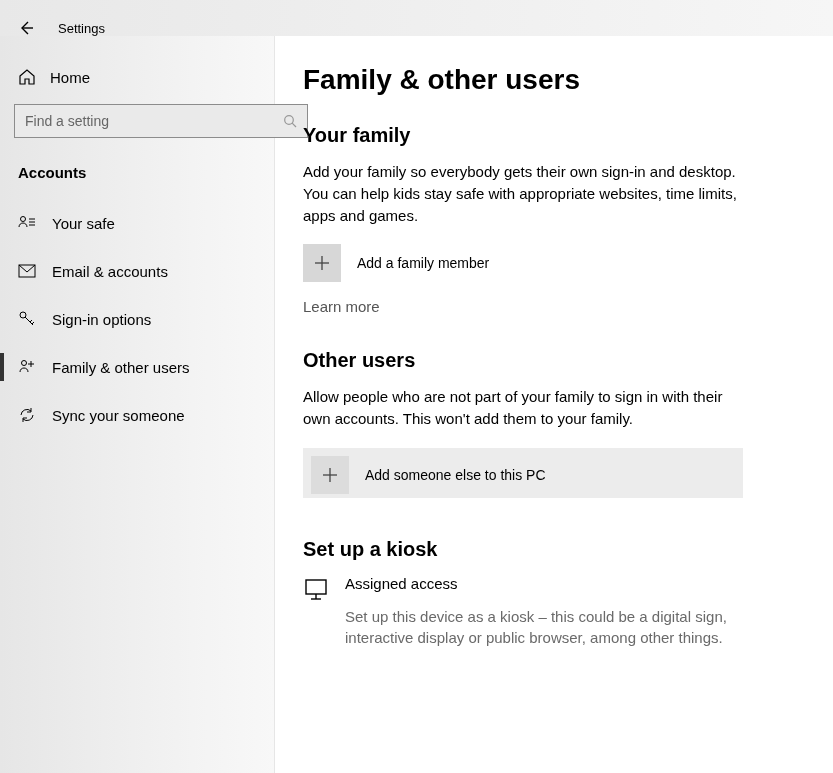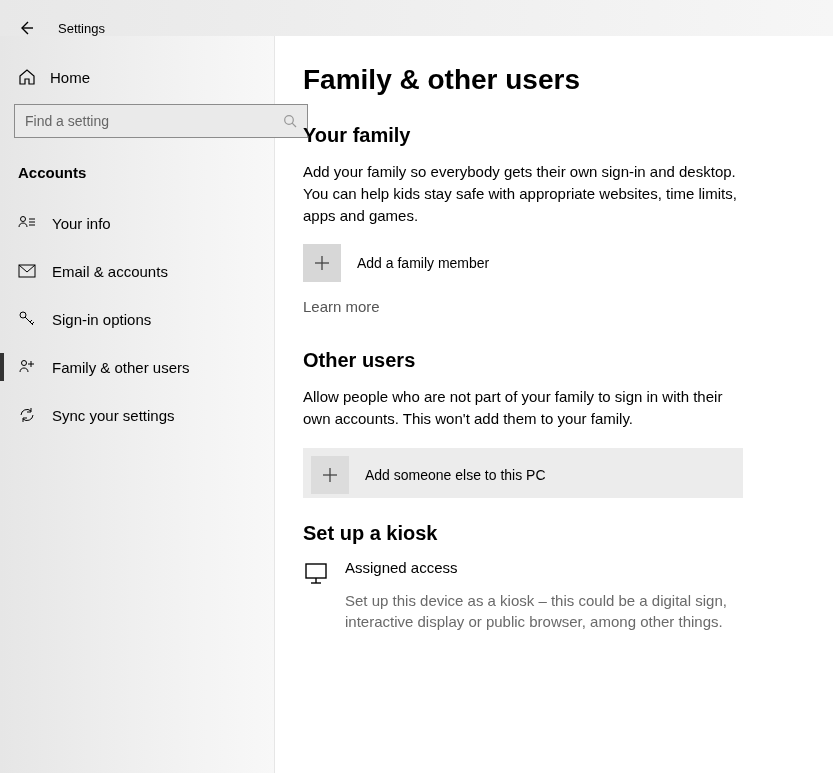--- a/index.html
+++ b/index.html
@@ -174,21 +174,21 @@
       <div class="nav-item">
         <span class="icon">
           <svg width="18" height="18" viewBox="0 0 18 18">
               <circle cx="5" cy="5" r="2.5" fill="none" stroke="#000"></circle>
               <path d="M1 13c0-2.5 2-4 4-4s4 1.5 4 4" fill="none" stroke="#000"></path>
               <line x1="11" y1="5" x2="17" y2="5" stroke="#000"></line>
               <line x1="11" y1="8" x2="17" y2="8" stroke="#000"></line>
               <line x1="11" y1="11" x2="17" y2="11" stroke="#000"></line>
             </svg>
         </span>
-        <span>Your info</span>
+        <span>Your safe</span>
       </div>
 
       <div class="nav-item">
         <span class="icon">
           <svg width="18" height="18" viewBox="0 0 18 14">
               <rect x="1" y="1" width="16" height="12" fill="none" stroke="#000"></rect>
               <path d="M1 1 L9 8 L17 1" fill="none" stroke="#000"></path>
             </svg>
         </span>
         <span>Email &amp; accounts</span>
@@ -221,21 +221,21 @@
 
       <div class="nav-item">
         <span class="icon">
           <svg width="18" height="18" viewBox="0 0 18 18">
               <path d="M3 9a6 6 0 0 1 10-4" fill="none" stroke="#000"></path>
               <path d="M15 9a6 6 0 0 1-10 4" fill="none" stroke="#000"></path>
               <path d="M13 2v4h-4" fill="none" stroke="#000"></path>
               <path d="M5 16v-4h4" fill="none" stroke="#000"></path>
             </svg>
         </span>
-        <span>Sync your settings</span>
+        <span>Sync your someone</span>
       </div>
 
     </div>
   </div>
 
   <div class="main">
     <h1>Family &amp; other users</h1>
 
     <h2>Your family</h2>
     <p>Add your family so everybody gets their own sign-in and desktop. You can help kids stay safe with appropriate websites, time limits, apps and games.</p>
@@ -258,21 +258,21 @@
     <div class="add-row full">
       <div class="plus-box">
         <svg width="20" height="20" viewBox="0 0 20 20">
             <line x1="10" y1="3" x2="10" y2="17" stroke="#444" stroke-width="1.3"></line>
             <line x1="3" y1="10" x2="17" y2="10" stroke="#444" stroke-width="1.3"></line>
           </svg>
       </div>
       <span>Add someone else to this PC</span>
     </div>
 
-    <h2 style="margin-top:24px">Set up a kiosk</h2>
+    <h2 style="margin-top:40px">Set up a kiosk</h2>
 
     <div class="kiosk-row">
       <div class="kicon">
         <svg width="26" height="26" viewBox="0 0 26 26">
             <rect x="3" y="3" width="20" height="14" fill="none" stroke="#000" stroke-width="1.4"></rect>
             <line x1="13" y1="17" x2="13" y2="22" stroke="#000" stroke-width="1.4"></line>
             <line x1="8" y1="22" x2="18" y2="22" stroke="#000" stroke-width="1.4"></line>
           </svg>
       </div>
       <div class="ktxt">

